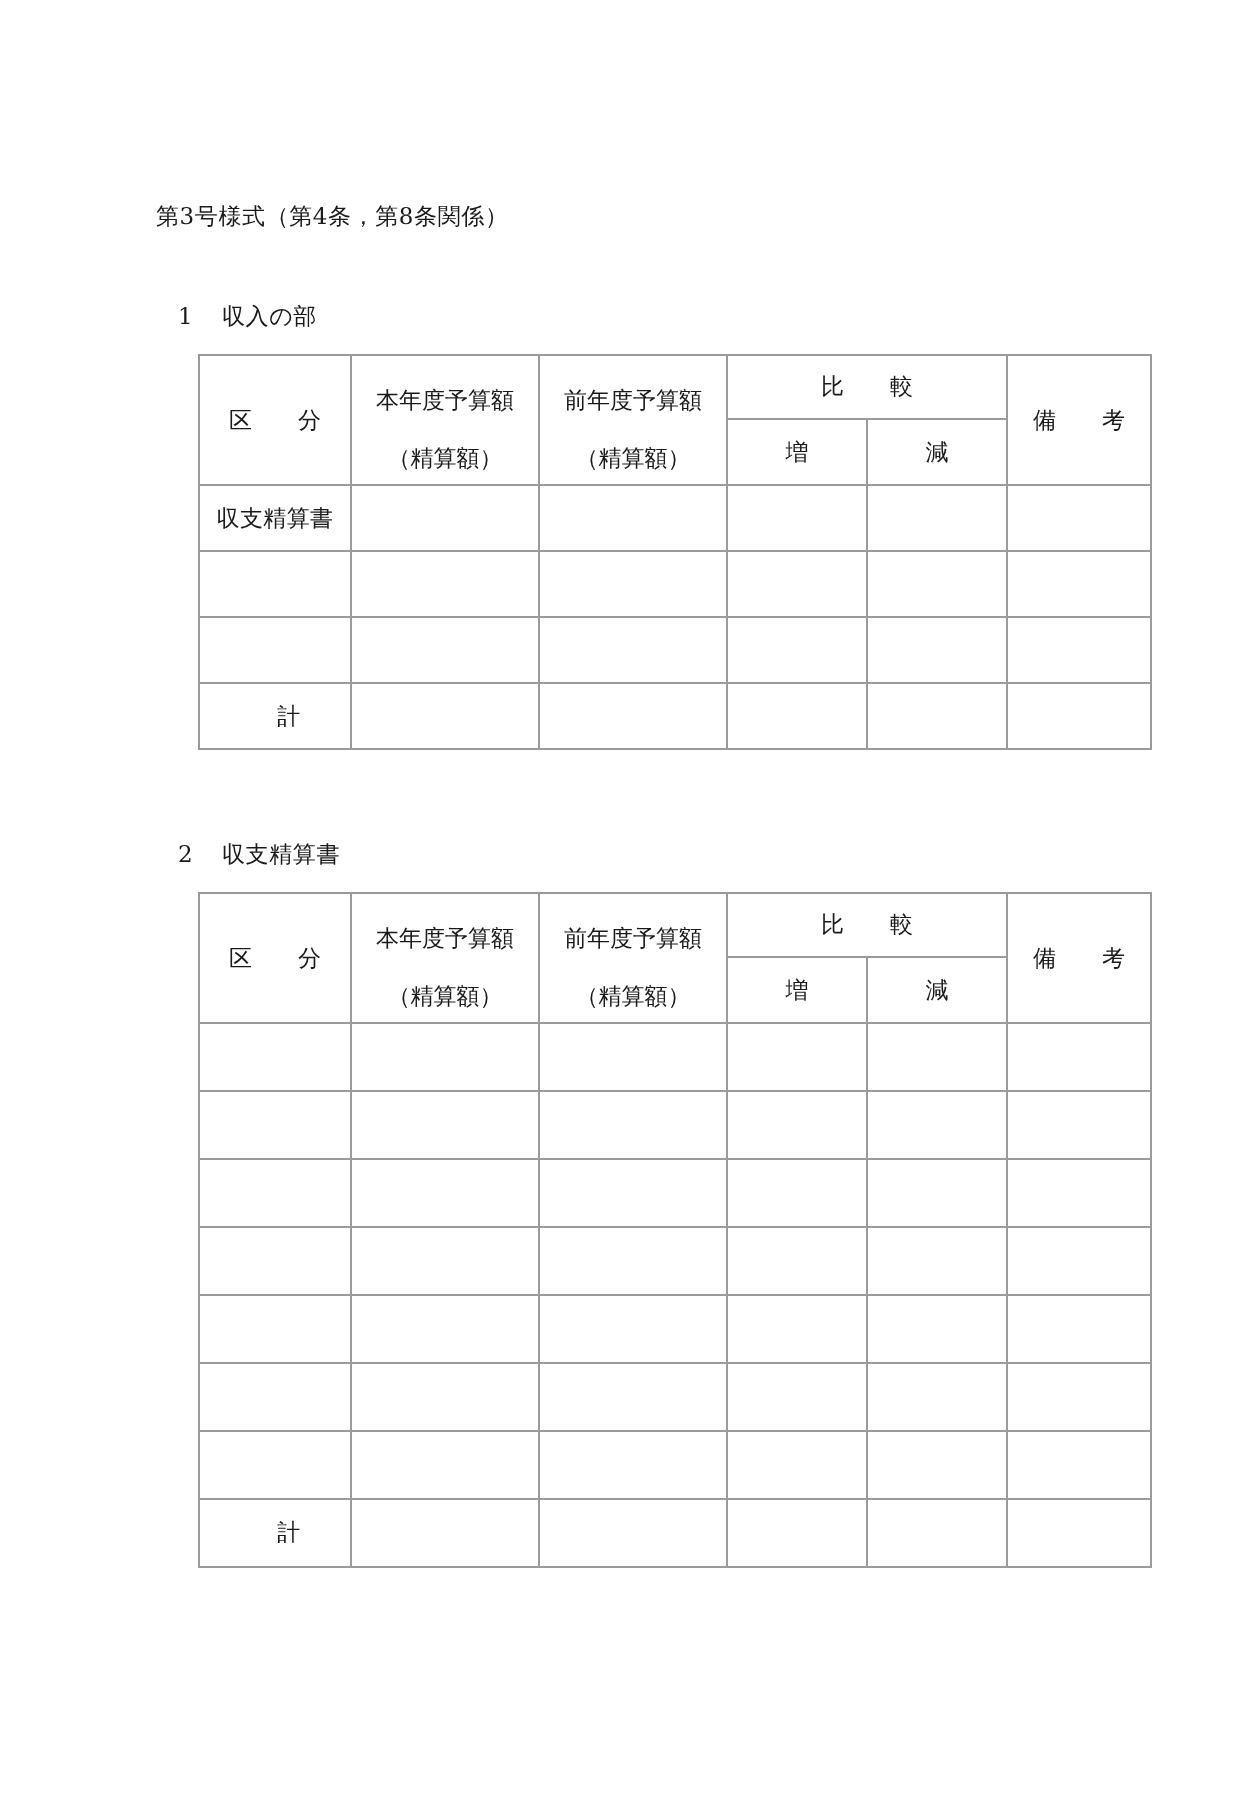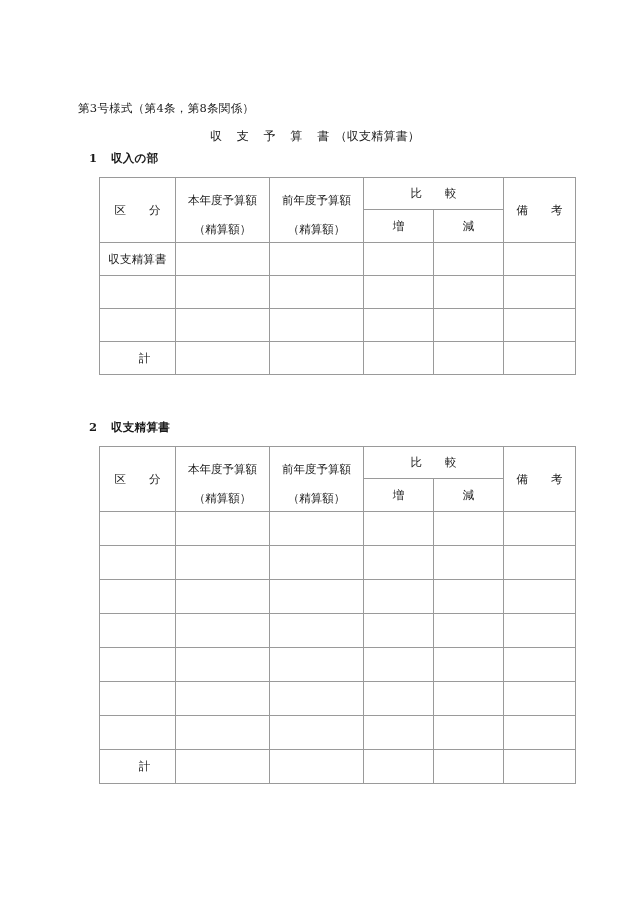--- a/index.html
+++ b/index.html
@@ -48,21 +48,20 @@
   .doc-title .sub {
     letter-spacing: 0.2px;
   }
 
   .section-label {
     position: absolute;
     left: 89px;
     font-size: 11.5px;
     white-space: nowrap;
     letter-spacing: 0.3px;
-    font-weight: bold;
   }
   .section-label .num {
     display: inline-block;
     min-width: 22px;
   }
   #section-1-label { top: 151px; }
   #section-2-label { top: 420px; }
 
   
   .budget-table {
@@ -127,23 +126,20 @@
     padding-left: 14px;
   }
 </style>
 </head>
 <body>
 
 <div class="page">
 
   <div class="form-no">第3号様式（第4条，第8条関係）</div>
 
-  <div class="doc-title">
-    <span class="main">収 支 予 算 書</span><span class="sub">（収支精算書）</span>
-  </div>
 
   <div class="section-label" id="section-1-label">
     <span class="num">1</span><span>収入の部</span>
   </div>
 
   <table class="budget-table" id="table-income">
     <colgroup>
       <col class="col-div">
         <col class="col-cur">
         <col class="col-prev">

